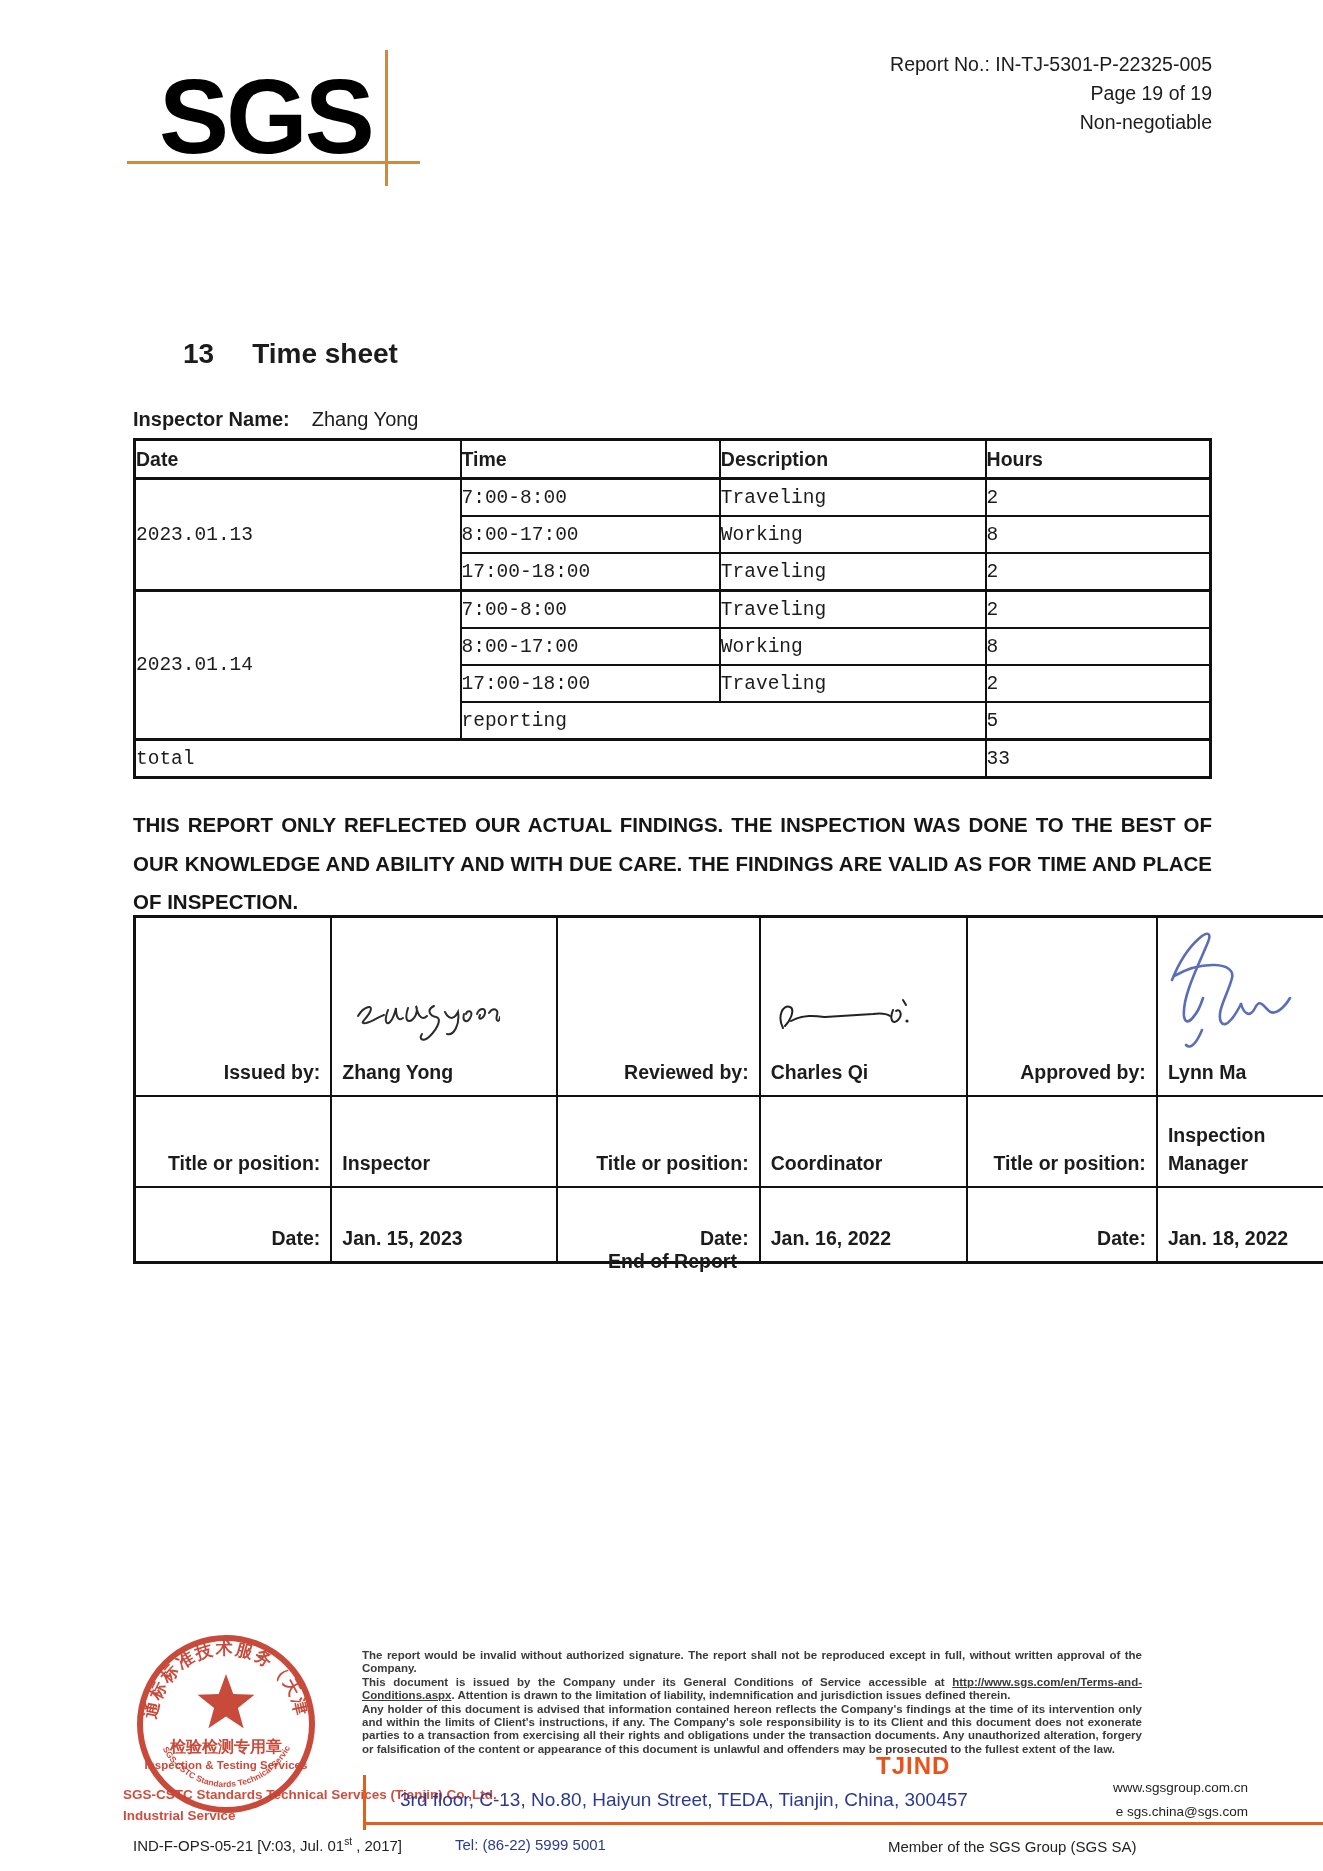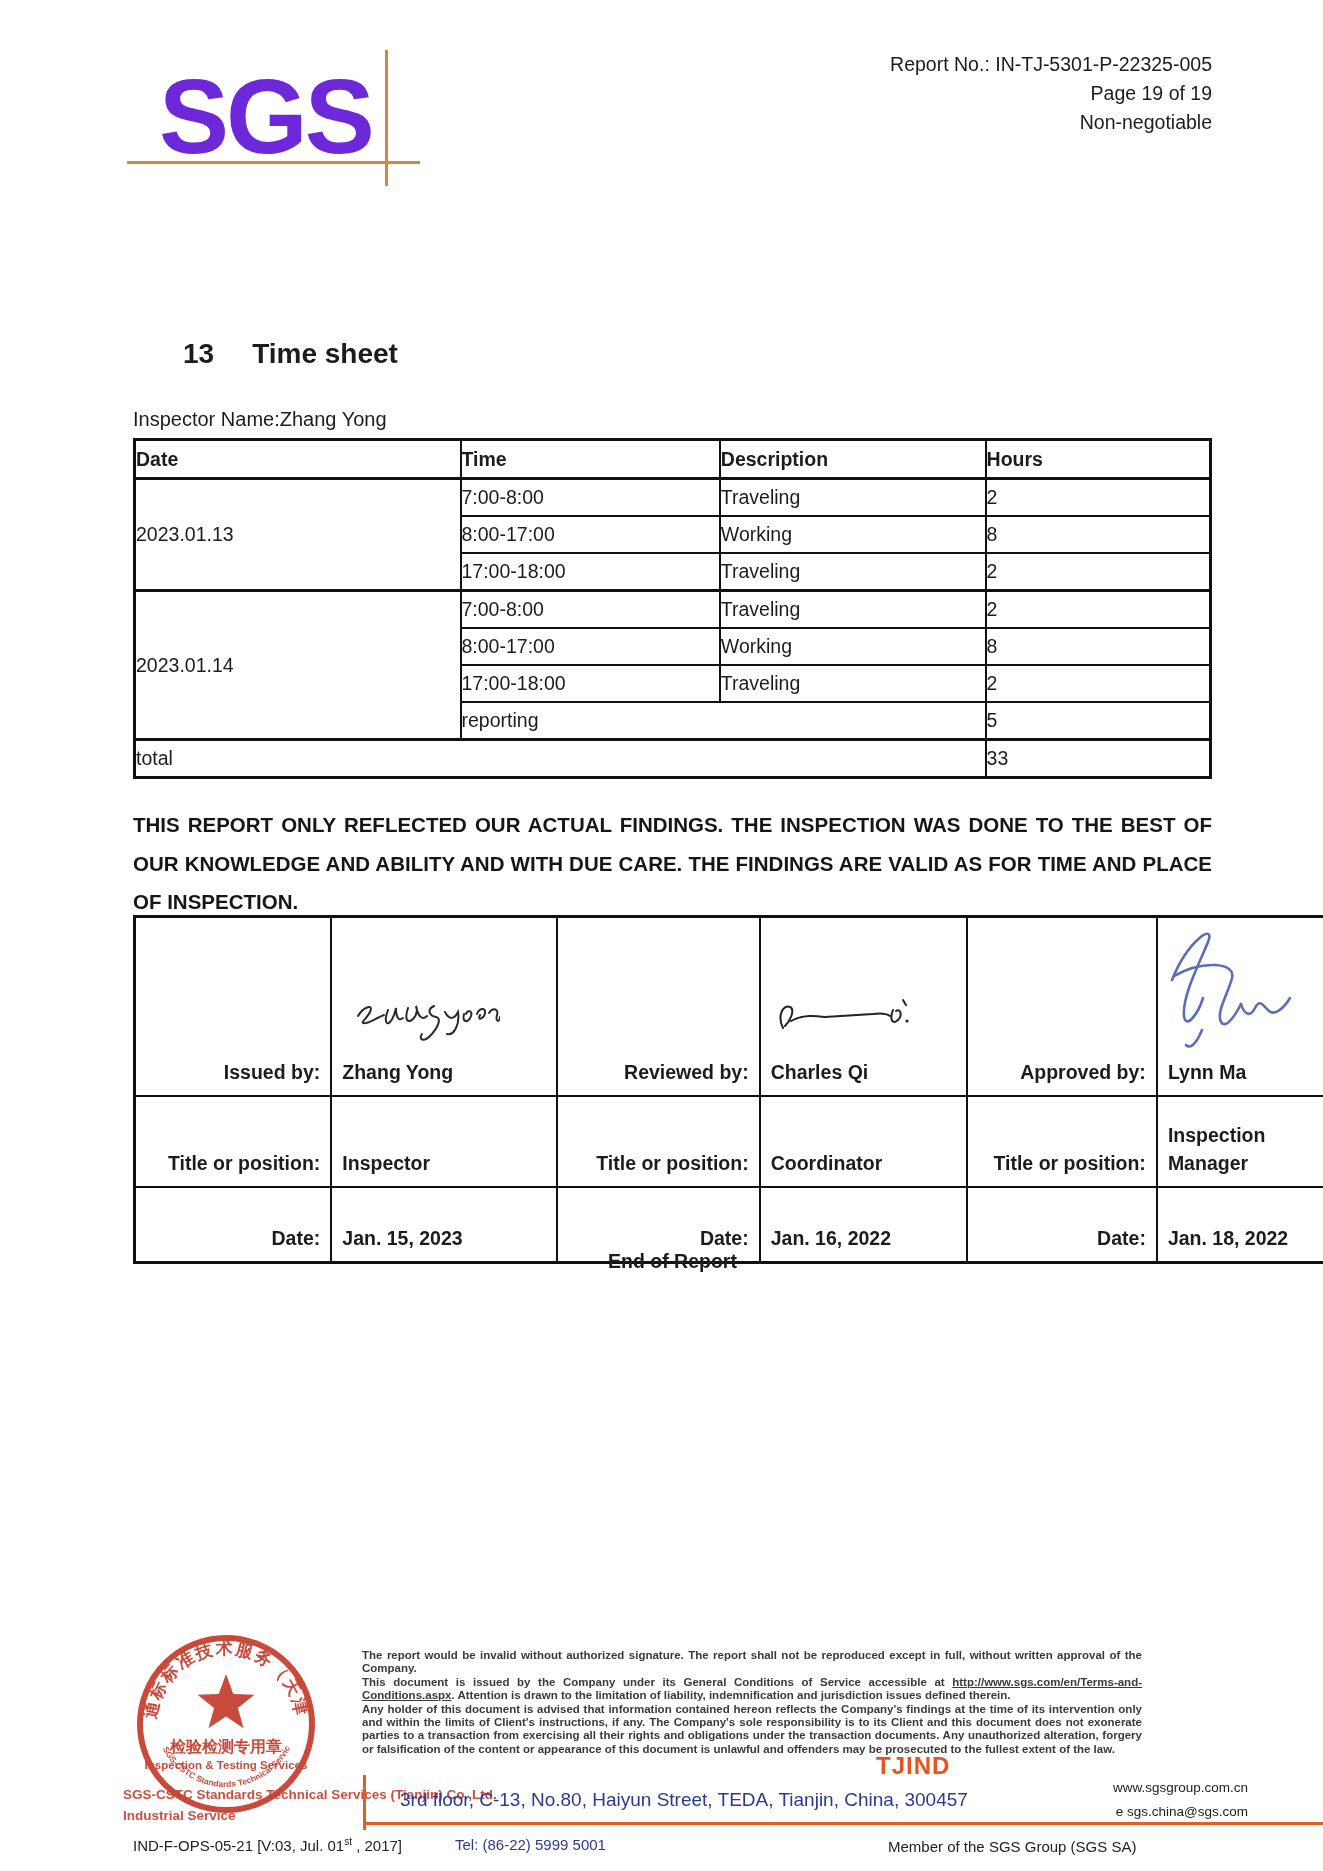--- a/index.html
+++ b/index.html
@@ -6,39 +6,39 @@
   body{
     width:1323px;height:1871px;position:relative;background:#ffffff;
     font-family:"Liberation Sans","DejaVu Sans",sans-serif;color:#1c1c1c;
     overflow:hidden;
   }
   .abs{position:absolute;}
 
   
   #logo{left:127px;top:30px;width:300px;height:160px;}
   .sgs-text{position:absolute;left:32px;top:34px;font-size:105px;line-height:105px;
-    font-weight:bold;color:#6d28d9;letter-spacing:-3px;}
+    font-weight:bold;color:#000000;letter-spacing:-3px;}
   .logo-hline{position:absolute;left:0;top:131px;width:293px;height:3px;background:#cd8a42;}
   .logo-vline{position:absolute;left:258px;top:20px;width:3px;height:136px;background:#cd8a42;}
 
   #header-right{right:111px;top:50px;text-align:right;font-size:19.5px;line-height:29px;color:#1c1c1c;}
 
   
   #section-heading{left:183px;top:338px;font-size:28px;font-weight:bold;letter-spacing:0;}
   #section-heading .num{margin-right:38px;}
 
   #inspector-line{left:133px;top:408px;font-size:20px;}
-  #inspector-line .lbl{font-weight:normal;}
+  #inspector-line .lbl{font-weight:bold;margin-right:22px;}
 
   
   #timesheet{left:133px;top:438px;width:1079px;border-collapse:collapse;table-layout:fixed;}
   #timesheet th,#timesheet td{border:2px solid #111;text-align:left;font-size:19.5px;padding:0;}
   #timesheet{border:3px solid #111;}
   #timesheet th{height:36px;font-weight:bold;}
-  #timesheet td{height:35px;font-weight:normal;}
+  #timesheet td{height:35px;font-weight:normal;font-family:Liberation Mono, monospace;}
   #timesheet tr.group-start td{border-top:3px solid #111;}
 
   
   #statement{left:133px;top:806px;width:1079px;font-size:20.5px;font-weight:bold;
     line-height:38.5px;text-align:justify;color:#161616;}
 
   
   #signoff{left:133px;top:915px;width:1203px;border-collapse:collapse;table-layout:fixed;border:3px solid #111;}
   #signoff td{border:2px solid #111;vertical-align:bottom;font-weight:bold;font-size:19.5px;
     padding:6px 10px 9px 10px;position:relative;line-height:28px;}

